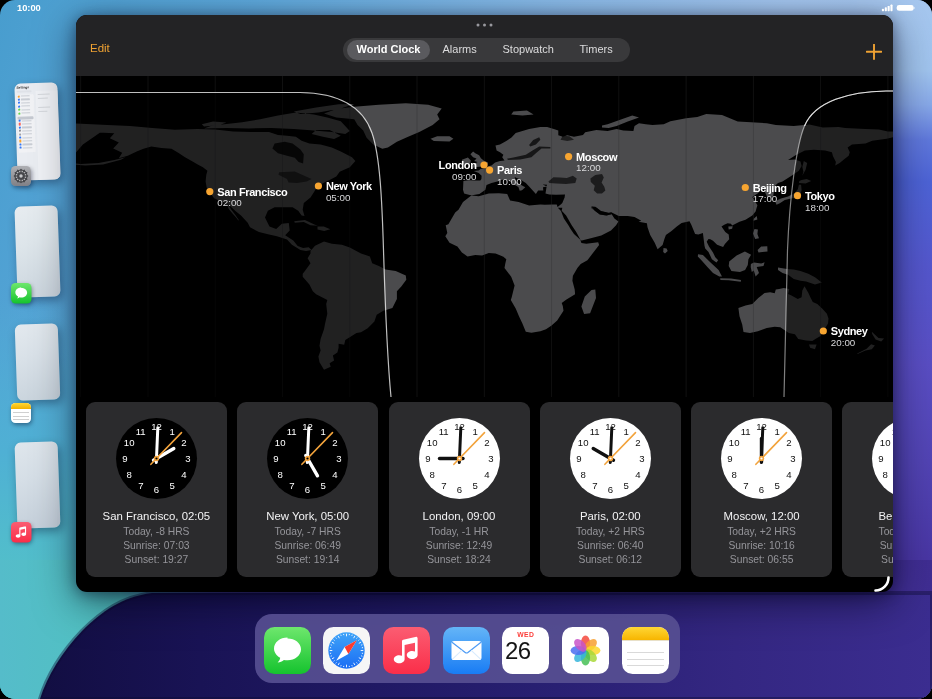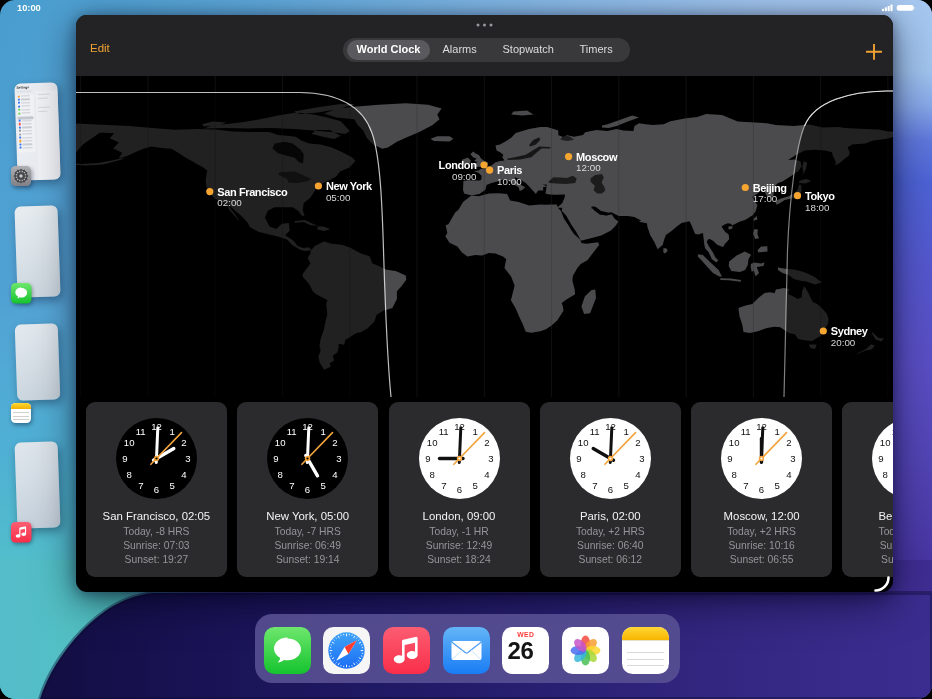--- a/index.html
+++ b/index.html
@@ -460,21 +460,21 @@
             </linearGradient>
           </defs>
           <rect width="47" height="47" rx="10.5" fill="url(#gmail)"></rect>
           <rect x="8.5" y="14" width="30" height="19" rx="2.6" fill="#fff"></rect>
           <path d="M9 15.2l13.2 10.3c.8.6 1.9.6 2.7 0L38 15.2" fill="none" stroke="#4d9bf5" stroke-width="1.2"></path>
           <path d="M9.2 32.4l9.8-9.3 M37.8 32.4l-9.8-9.3" stroke="#d8ebfd" stroke-width="1.1"></path>
         </svg></div>
       <div class="dicon" style="left:247.8px">
         <div style="position:absolute;inset:0;background:#fff;border-radius:10.5px"></div>
         <div style="position:absolute;top:4.5px;width:47px;text-align:center;font-size:6.8px;font-weight:700;color:#fc3d39;letter-spacing:.4px">WED</div>
-        <div style="position:absolute;top:10px;width:31px;text-align:right;font-size:24px;font-weight:700;color:#151515;letter-spacing:-0.5px">26</div>
+        <div style="position:absolute;top:10px;width:31px;text-align:center;font-size:24px;font-weight:400;color:#151515;letter-spacing:-0.5px">26</div>
       </div>
       <div class="dicon" style="left:307.5px"><svg width="47" height="47" viewBox="0 0 47 47">
           <rect width="47" height="47" rx="10.5" fill="#fff"></rect>
           <ellipse cx="23.5" cy="16.2" rx="4.6" ry="7.6" fill="#f5493d" fill-opacity="0.85" transform="rotate(0 23.5 23.5)"></ellipse>
           <ellipse cx="23.5" cy="16.2" rx="4.6" ry="7.6" fill="#f7a031" fill-opacity="0.85" transform="rotate(45 23.5 23.5)"></ellipse>
           <ellipse cx="23.5" cy="16.2" rx="4.6" ry="7.6" fill="#fcd72b" fill-opacity="0.85" transform="rotate(90 23.5 23.5)"></ellipse>
           <ellipse cx="23.5" cy="16.2" rx="4.6" ry="7.6" fill="#a8d838" fill-opacity="0.85" transform="rotate(135 23.5 23.5)"></ellipse>
           <ellipse cx="23.5" cy="16.2" rx="4.6" ry="7.6" fill="#47bf56" fill-opacity="0.85" transform="rotate(180 23.5 23.5)"></ellipse>
           <ellipse cx="23.5" cy="16.2" rx="4.6" ry="7.6" fill="#35b5da" fill-opacity="0.85" transform="rotate(225 23.5 23.5)"></ellipse>
           <ellipse cx="23.5" cy="16.2" rx="4.6" ry="7.6" fill="#4a6cf0" fill-opacity="0.85" transform="rotate(270 23.5 23.5)"></ellipse>

